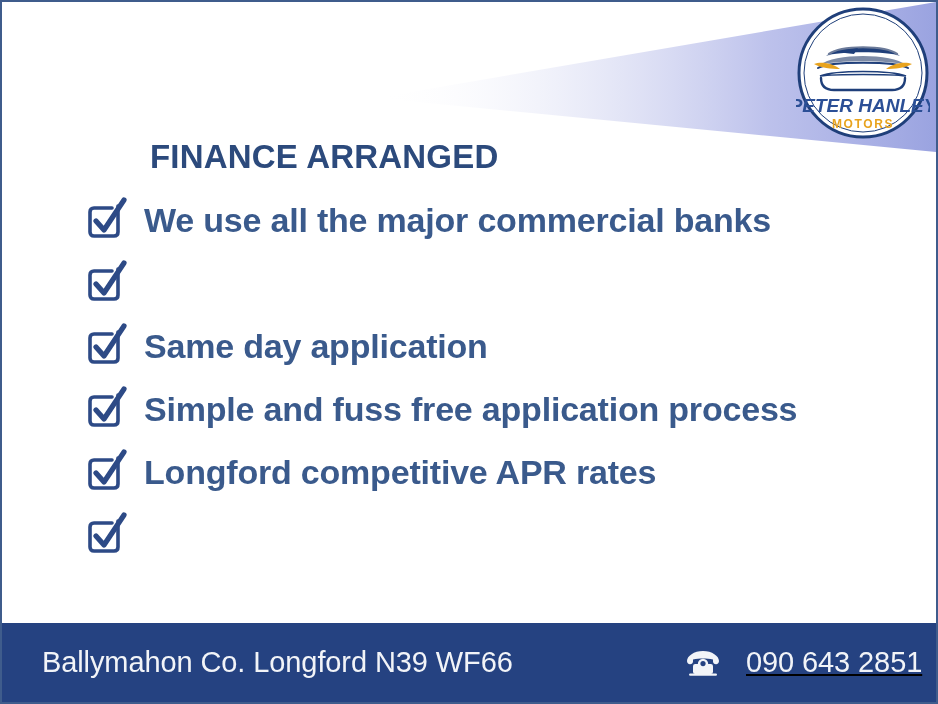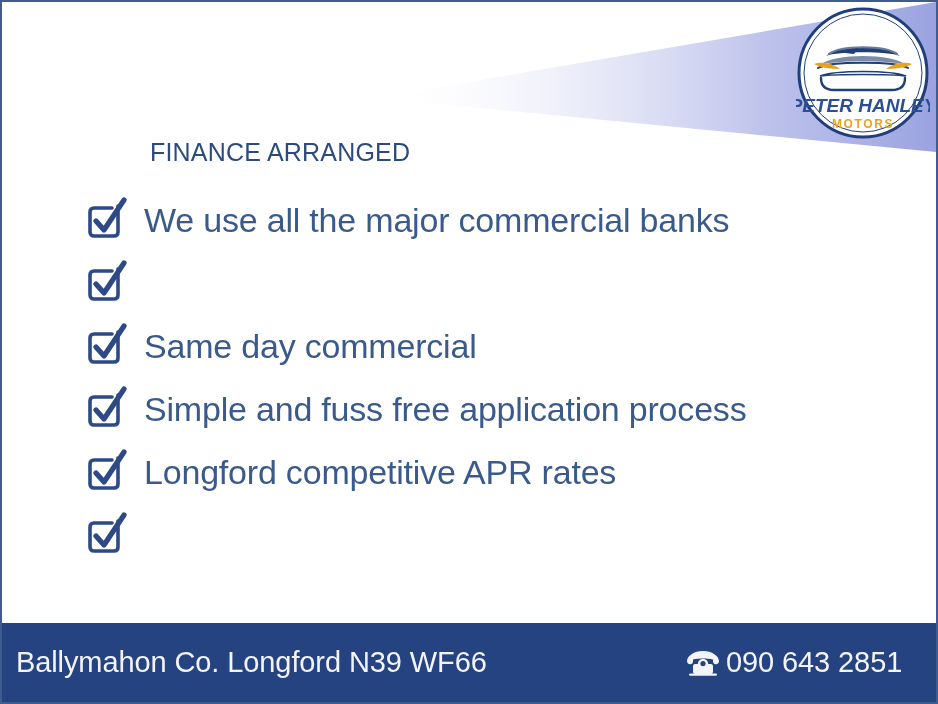--- a/index.html
+++ b/index.html
@@ -51,24 +51,24 @@
     left: 0;
     top: 0;
     width: 938px;
     z-index: 2;
   }
 
   .headline {
     position: absolute;
     left: 148px;
     top: 136px;
-    font-size: 25px;
+    font-size: 33px;
     letter-spacing: 0.2px;
     color: #2c4a7c;
-    font-weight: 400;
+    font-weight: 700;
     white-space: nowrap;
   }
 
   .feature-list {
     position: absolute;
     left: 80px;
     top: 186px;
     width: 820px;
     margin: 0;
     padding: 0;
@@ -87,21 +87,21 @@
     height: 48px;
     margin-right: 14px;
     position: relative;
     top: -2px;
   }
   .check-icon svg { display: block; width: 100%; height: 100%; }
 
   .feature-text {
     font-size: 34px;
     color: #3a5a8c;
-    font-weight: 400;
+    font-weight: 700;
     line-height: 1;
     white-space: nowrap;
     letter-spacing: -0.2px;
   }
   .feature-text.emphasis-lead {
     color: #36558a;
   }
 
   
   .footer {
@@ -112,33 +112,34 @@
     height: 81px;
     background: #254281;
     display: flex;
     align-items: center;
     z-index: 4;
     border-top: 2px solid #ffffff;
     box-sizing: border-box;
   }
   .footer-address {
     position: absolute;
-    left: 14px;
+    left: 40px;
     font-size: 29px;
     color: #f2f4f8;
     white-space: nowrap;
     letter-spacing: -0.1px;
   }
   .footer-phone {
     position: absolute;
     left: 683px;
     display: flex;
     align-items: center;
-    gap: 5px;
-    white-space: nowrap;
+    gap: 25px;
+    white-space: nowrap;
+    text-decoration: underline;
   }
   .phone-icon {
     width: 36px;
     height: 28px;
     display: block;
   }
   .phone-icon svg { display: block; width: 100%; height: 100%; }
   .footer-number {
     font-size: 29px;
     color: #f2f4f8;
@@ -209,21 +210,21 @@
         </span>
       </li>
 
       <li class="feature-item">
         <span class="check-icon">
           <svg viewBox="0 0 48 48" xmlns="http://www.w3.org/2000/svg">
             <path d="M36 12 L36 38 C36 40.5 34.5 42 32 42 L12 42 C9.5 42 8 40.5 8 38 L8 18 C8 15.5 9.5 14 12 14 L30 14" fill="none" stroke="#2d4a86" stroke-width="3.6" stroke-linecap="round" stroke-linejoin="round"></path>
             <path d="M14 27 L22 36 L42 6" fill="none" stroke="#2d4a86" stroke-width="5.2" stroke-linecap="round" stroke-linejoin="round"></path>
           </svg>
         </span>
-        <span class="feature-text">Same day commercial</span>
+        <span class="feature-text">Same day application</span>
       </li>
 
       <li class="feature-item">
         <span class="check-icon">
           <svg viewBox="0 0 48 48" xmlns="http://www.w3.org/2000/svg">
             <path d="M36 12 L36 38 C36 40.5 34.5 42 32 42 L12 42 C9.5 42 8 40.5 8 38 L8 18 C8 15.5 9.5 14 12 14 L30 14" fill="none" stroke="#2d4a86" stroke-width="3.6" stroke-linecap="round" stroke-linejoin="round"></path>
             <path d="M14 27 L22 36 L42 6" fill="none" stroke="#2d4a86" stroke-width="5.2" stroke-linecap="round" stroke-linejoin="round"></path>
           </svg>
         </span>
         <span class="feature-text">Simple and fuss free application process</span>

